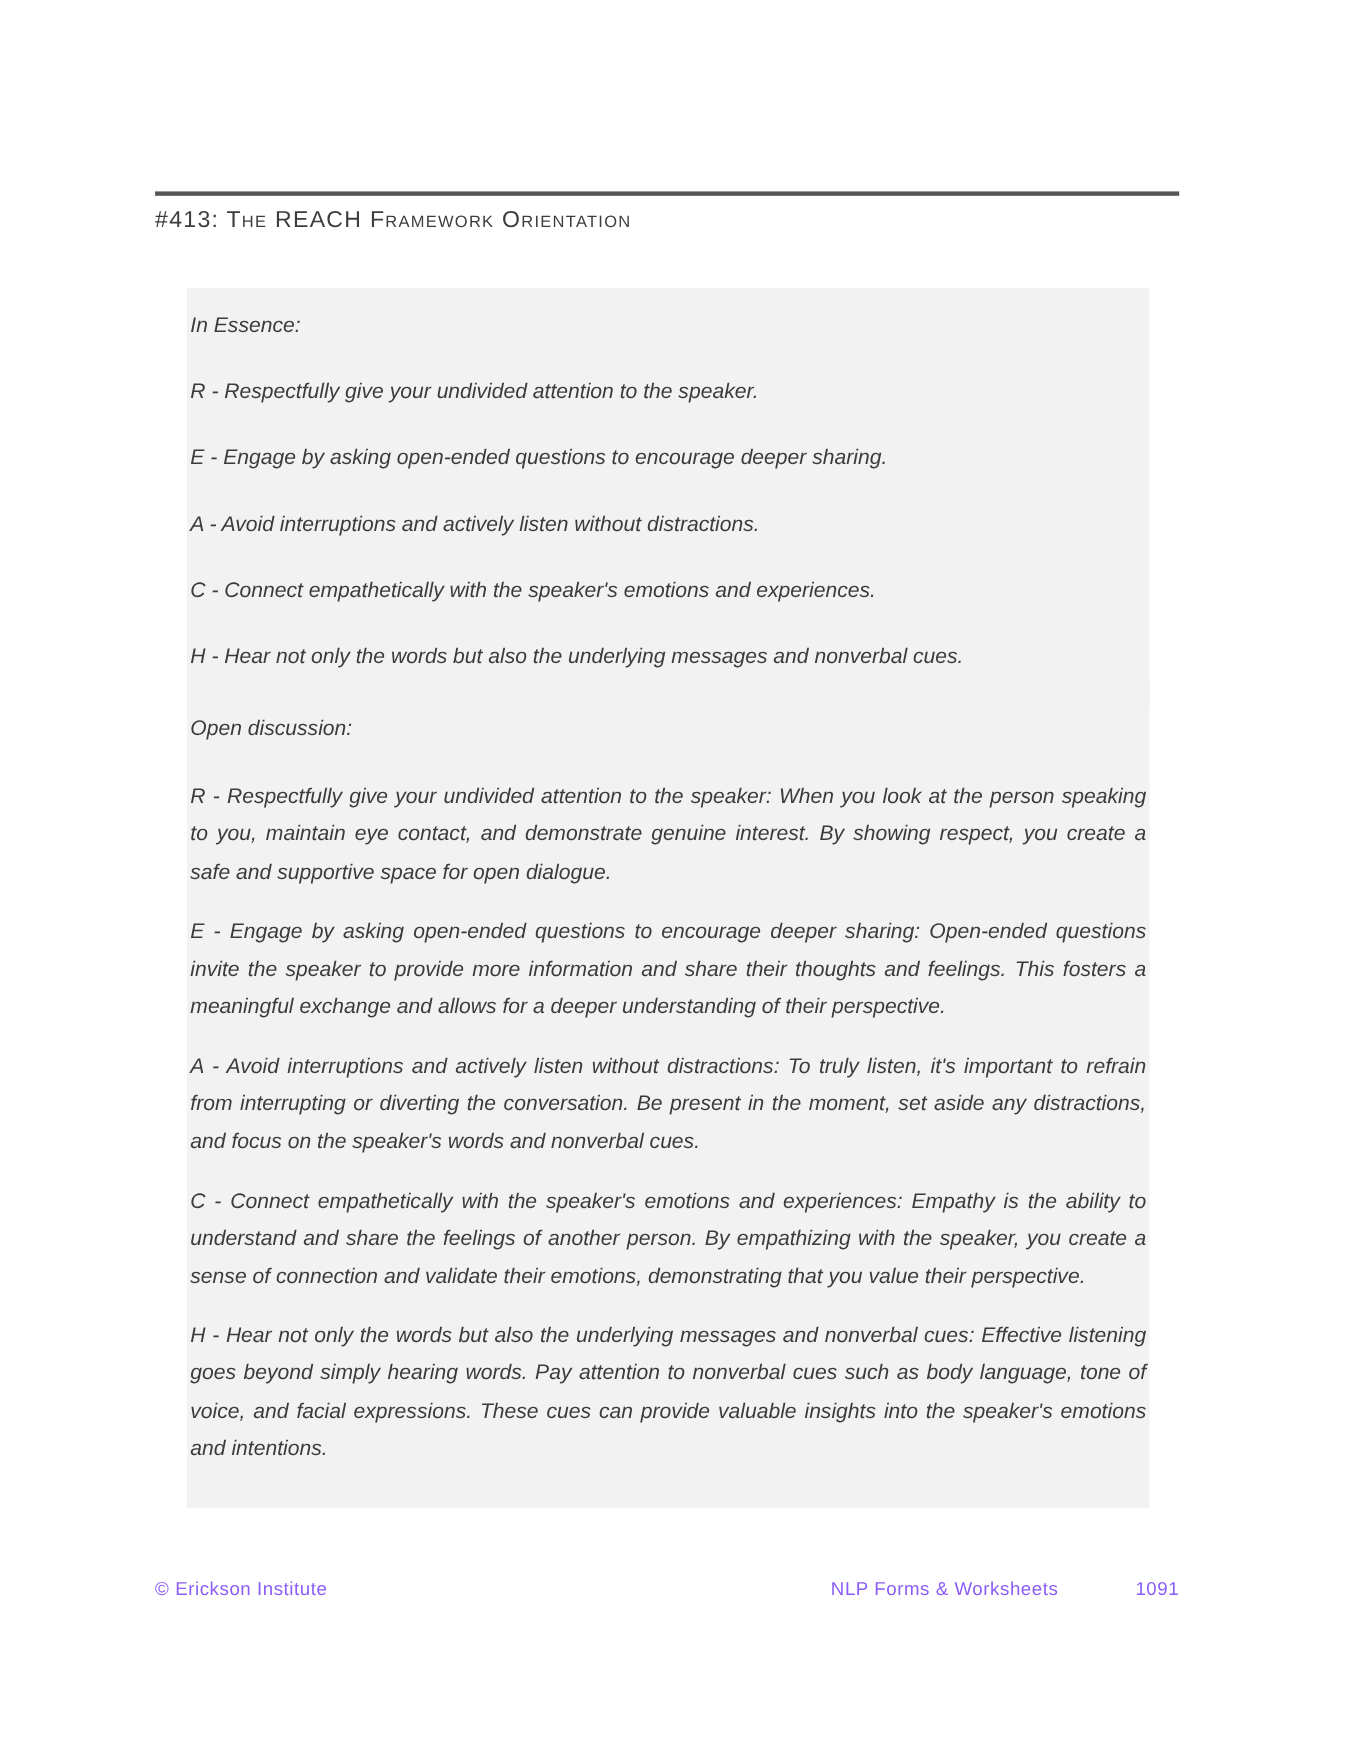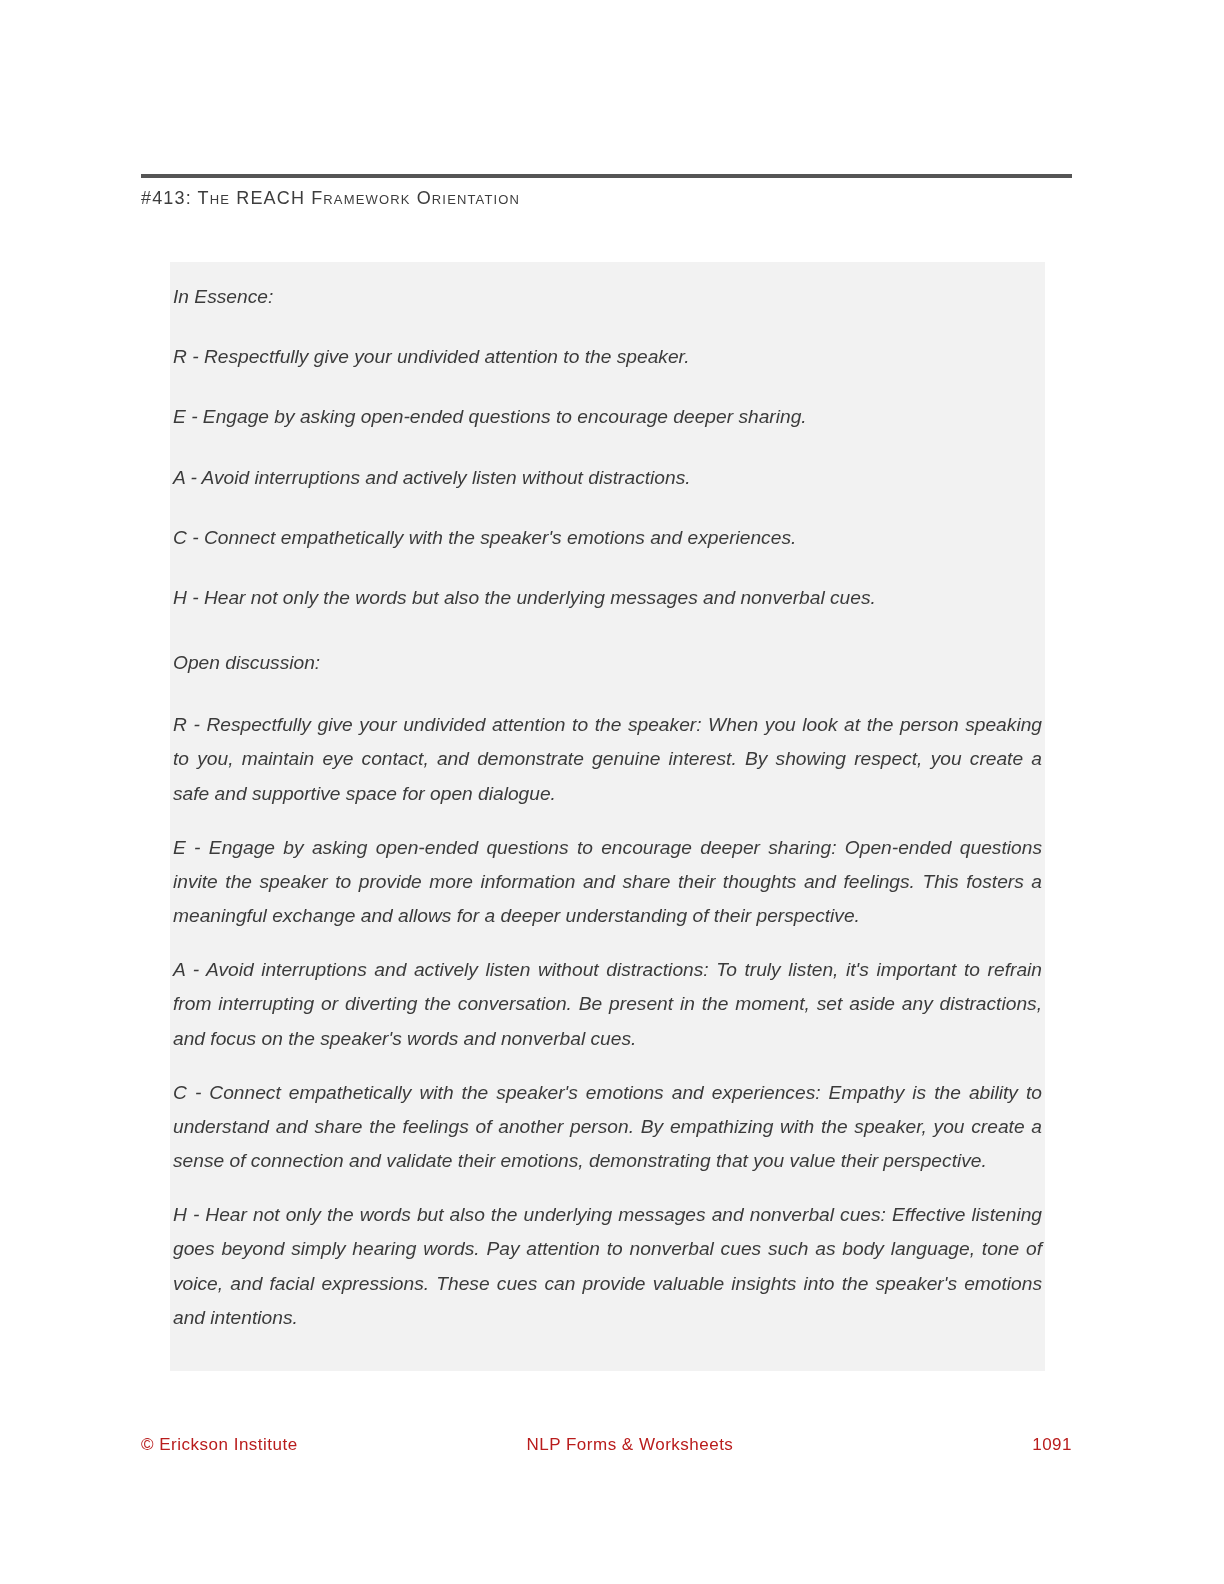--- a/index.html
+++ b/index.html
@@ -29,21 +29,21 @@
     width: 931px;
   }
   .header-rule {
     width: 100%;
     height: 4px;
     background: #555555;
   }
   .header-title {
     margin-top: 9px;
     font-family: "Liberation Sans", sans-serif;
-    font-size: 18px;
+    font-size: 21px;
     font-variant: small-caps;
     letter-spacing: 1.15px;
     color: #3d3d3d;
     white-space: nowrap;
     line-height: 1.25;
   }
 
   
   .block {
     position: absolute;
@@ -97,28 +97,28 @@
   .footer {
     position: absolute;
     left: 141px;
     top: 1435px;
     width: 931px;
     display: flex;
     align-items: baseline;
     font-family: "Liberation Sans", sans-serif;
     font-size: 17px;
     letter-spacing: 0.5px;
-    color: #b91c1c;
+    color: #8b5cf6;
   }
   .footer-left {
     flex: 0 0 auto;
   }
   .footer-center {
     flex: 1 1 auto;
-    text-align: center;
+    text-align: right;
     padding-right: 70px;
   }
   .footer-right {
     flex: 0 0 auto;
     text-align: right;
   }
 </style>
 </head>
 <body>
 

